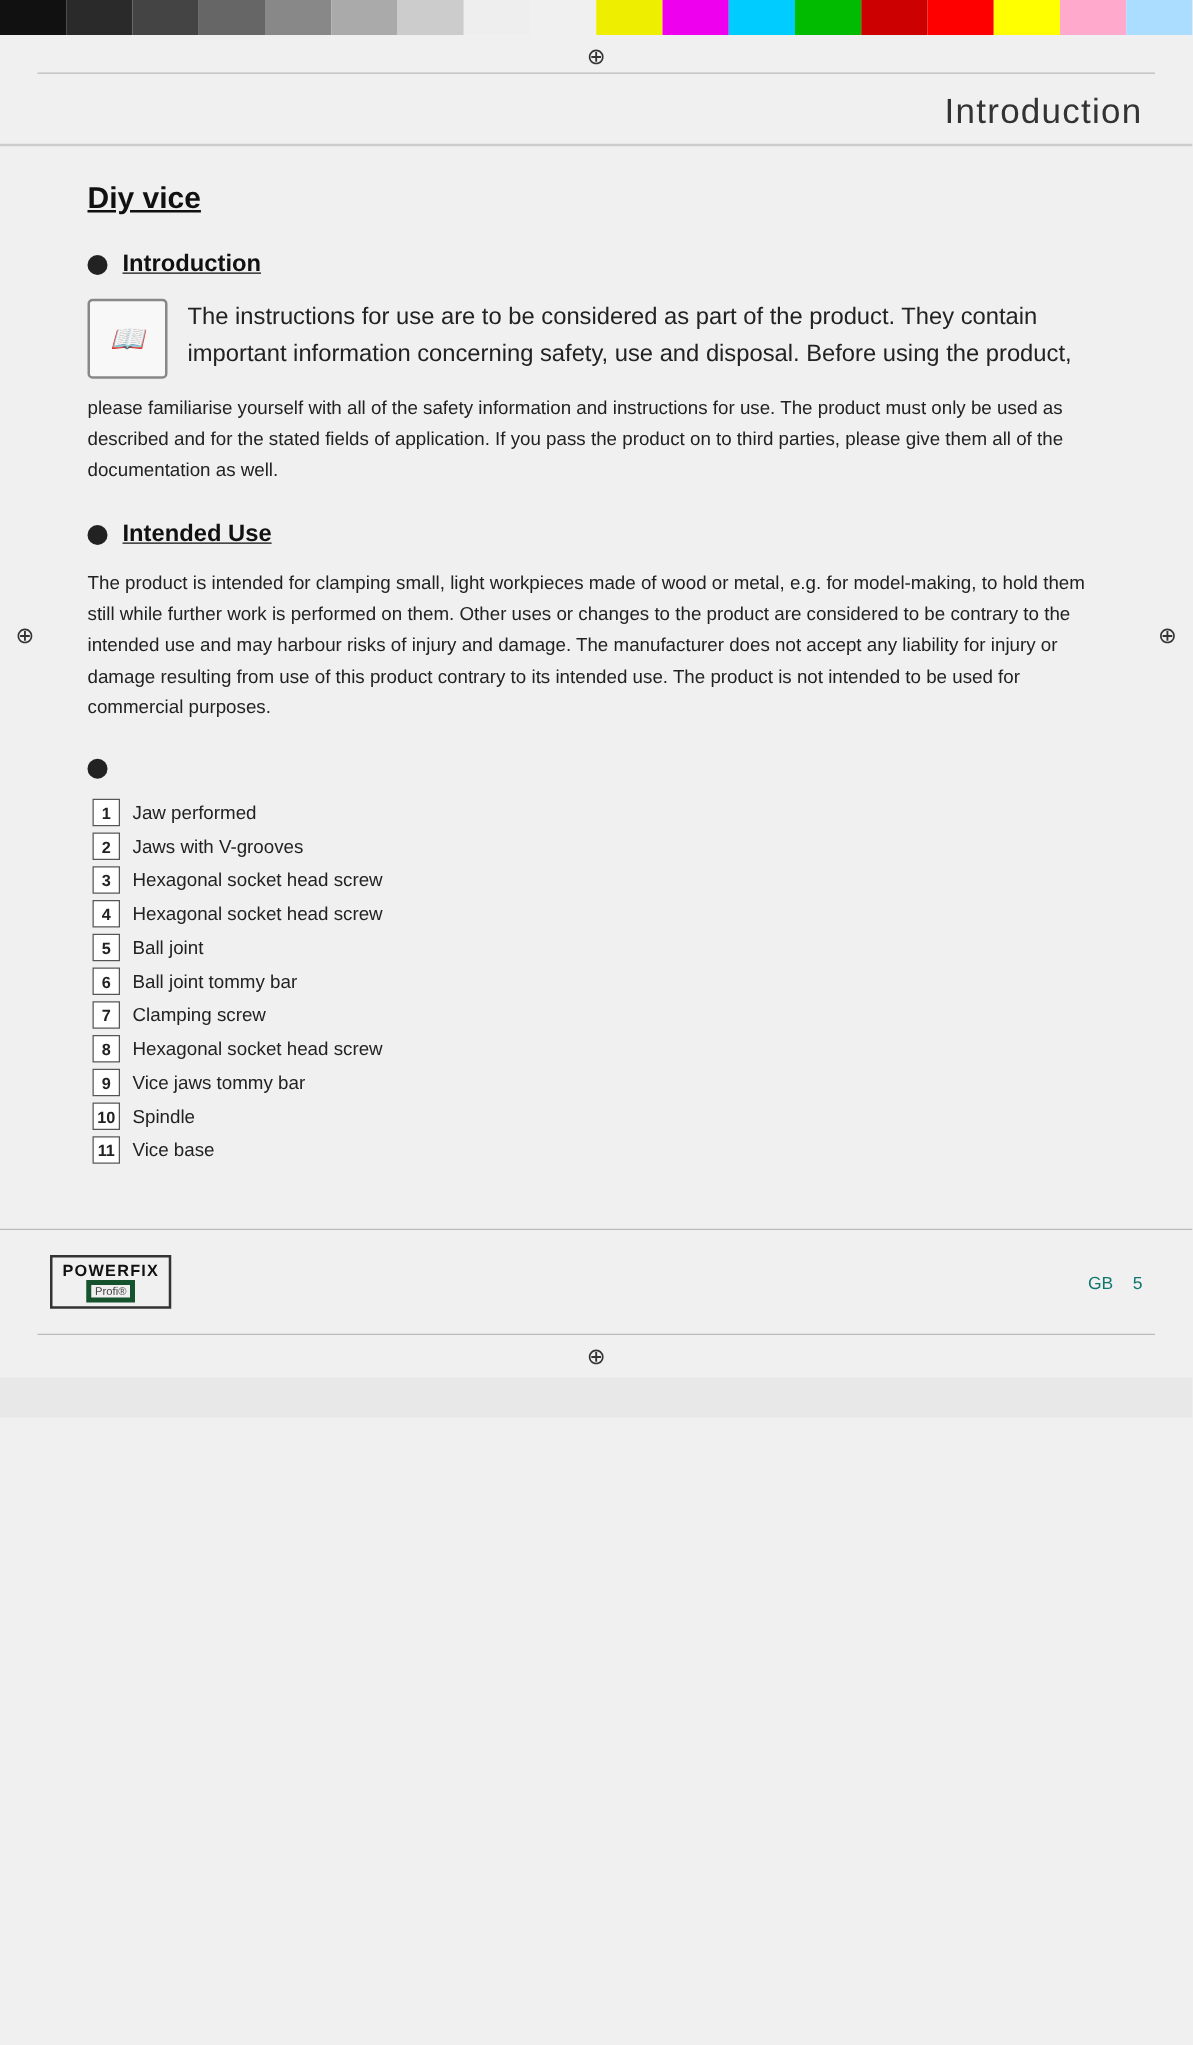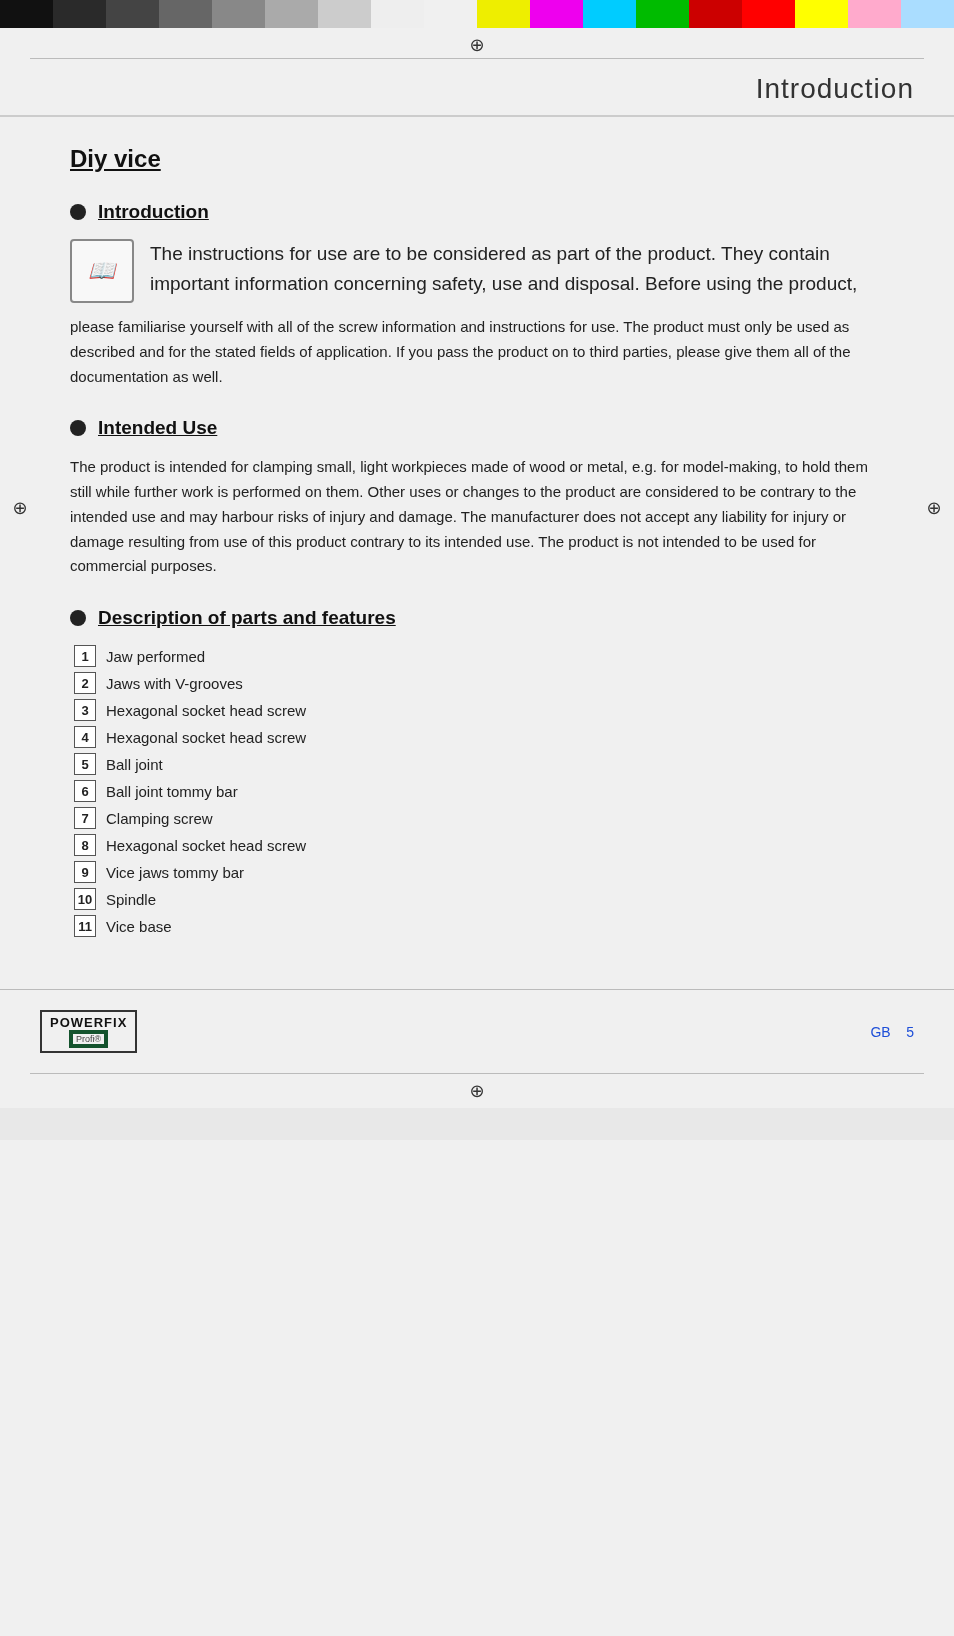--- a/index.html
+++ b/index.html
@@ -205,21 +205,21 @@
       color: #111;
     }
     .brand-sub {
       font-size: 9px;
       color: #444;
       border: 4px solid #14532d;
       padding: 0 3px;
     }
     .footer-page {
       font-size: 14px;
-      color: #1d4ed8;
+      color: #0f766e;
     }
 
     .bottom-reg {
       text-align: center;
       font-size: 18px;
       color: #333;
       padding: 6px 0;
     }
     .bottom-border {
       border-top: 1.5px solid #bbb;
@@ -277,35 +277,34 @@
         <div class="bullet"></div>
         <span class="section-heading-text">Introduction</span>
       </div>
 
       <div class="info-box-row">
         <div class="info-icon">
           <span class="info-icon-inner">📖</span>
         </div>
         <p class="intro-text">The instructions for use are to be considered as part of the product. They contain important information concerning safety, use and disposal. Before using the product,</p>
       </div>
-      <p class="section-text">please familiarise yourself with all of the screw information and instructions for use. The product must only be used as described and for the stated fields of application. If you pass the product on to third parties, please give them all of the documentation as well.</p>
+      <p class="section-text">please familiarise yourself with all of the safety information and instructions for use. The product must only be used as described and for the stated fields of application. If you pass the product on to third parties, please give them all of the documentation as well.</p>
     </div>
 
     <div class="section-divider">
       <div class="section-heading">
         <div class="bullet"></div>
         <span class="section-heading-text">Intended Use</span>
       </div>
       <p class="section-text">The product is intended for clamping small, light workpieces made of wood or metal, e.g. for model-making, to hold them still while further work is performed on them. Other uses or changes to the product are considered to be contrary to the intended use and may harbour risks of injury and damage. The manufacturer does not accept any liability for injury or damage resulting from use of this product contrary to its intended use. The product is not intended to be used for commercial purposes.</p>
     </div>
 
     <div class="section-divider">
       <div class="section-heading">
         <div class="bullet"></div>
-        <span class="section-heading-text">Description of parts and features</span>
       </div>
 
       <ul class="parts-list" id="parts-list">
       <li>
             <span class="part-number">1</span>
             <span>Jaw performed</span>
           </li>
           <li>
             <span class="part-number">2</span>
             <span>Jaws with V-grooves</span>

